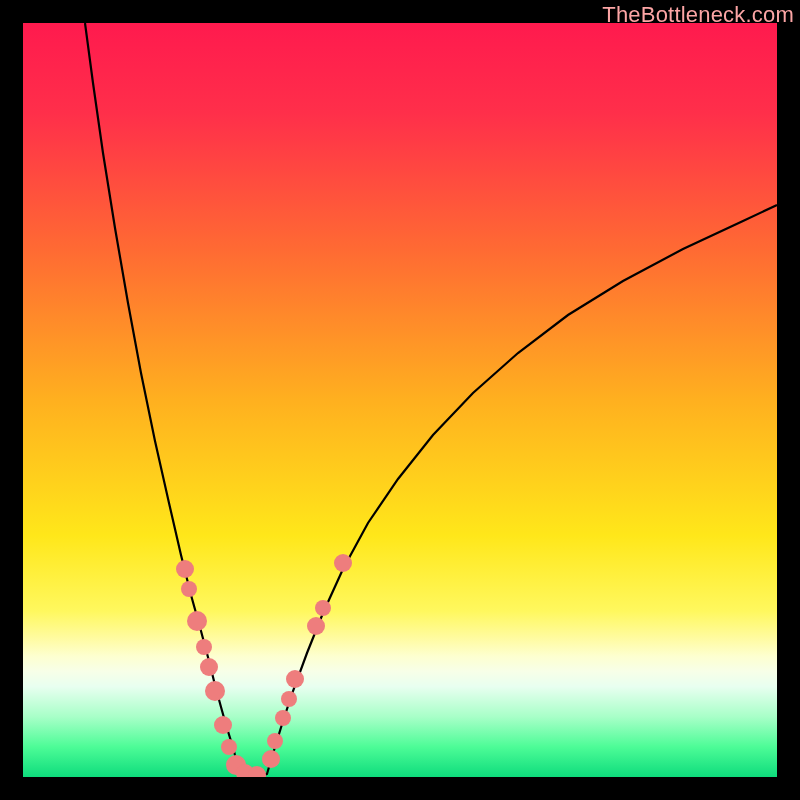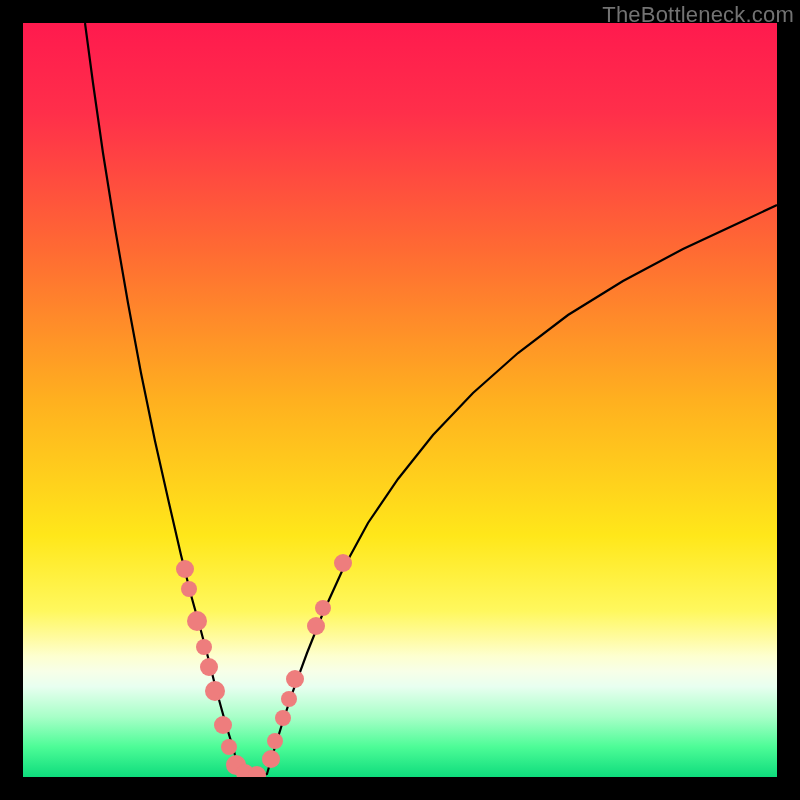--- a/index.html
+++ b/index.html
@@ -23,21 +23,21 @@
     position: absolute;
     left: 0;
     top: 0;
     width: 754px;
     height: 754px;
   }
   .watermark {
     position: absolute;
     top: 2px;
     right: 6px;
-    color: #737373;
+    color: #fca5a5;
     font-size: 22px;
     font-weight: 500;
     letter-spacing: 0.2px;
   }
 </style>
 </head>
 <body>
 
 <div class="frame">
   <svg class="plot" viewBox="0 0 754 754">

